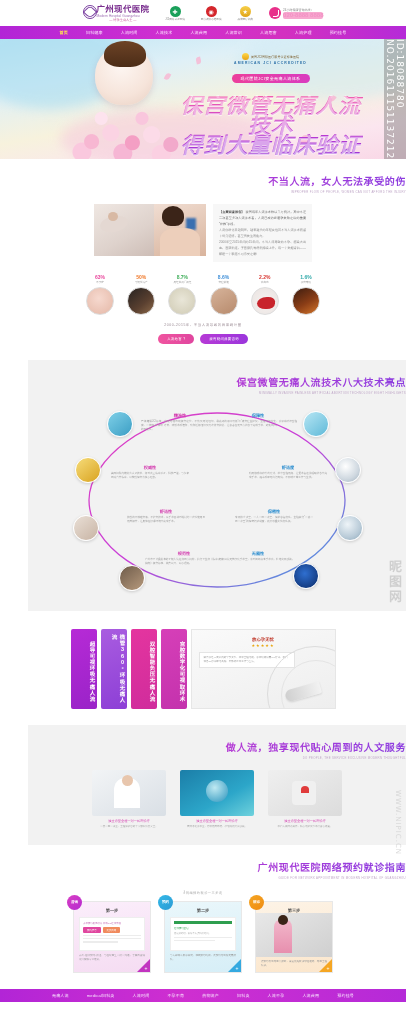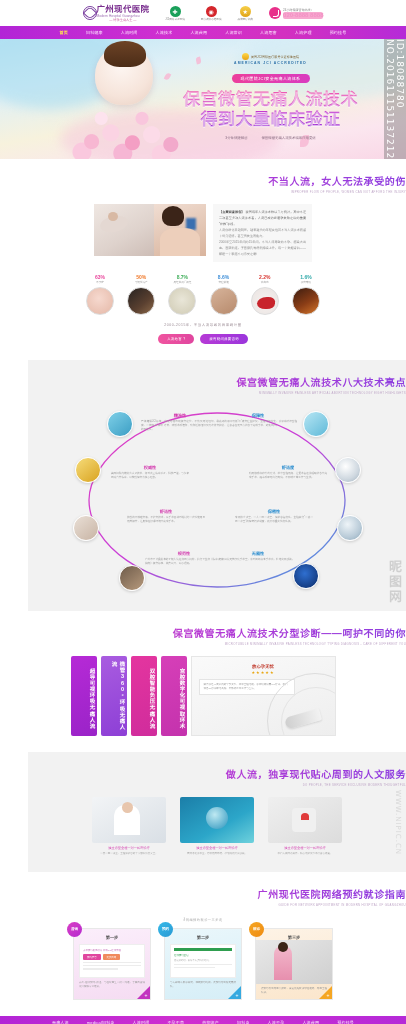--- a/index.html
+++ b/index.html
@@ -14,21 +14,21 @@
     -webkit-font-smoothing:antialiased;
   }
   .page { width:406px; position:relative; }
 
   
   .topbar {
     height:26px; background:#fff;
     display:flex; align-items:center; justify-content:center; gap:16px;
     padding:0 6px;
   }
-  .logo-wrap { display:flex; align-items:center; gap:0; }
+  .logo-wrap { display:flex; align-items:flex-start; gap:0; }
   .logo-mark {
     width:14px; height:14px; border-radius:50%;
     border:1.2px solid #7a3fa0;
     display:flex; align-items:center; justify-content:center;
     position:relative; flex:0 0 auto;
   }
   .logo-mark:before {
     content:""; position:absolute; width:8px; height:8px;
     border:1.1px solid #7a3fa0; border-radius:50% 0 50% 0;
     transform:rotate(45deg);
@@ -115,25 +115,26 @@
   .banner-copy { position:absolute; left:178px; top:14px; width:185px; text-align:center; }
   .jci-line { display:flex; align-items:center; justify-content:center; gap:2px; }
   .jci-dot { width:7px;height:7px;border-radius:50%;background:linear-gradient(#ffd84d,#e8a211); flex:0 0 auto;}
   .jci-cn { font-size:3px; color:#7c5d2a; line-height:4px; letter-spacing:.1px;}
   .jci-en { font-size:3.4px; color:#2a6fa8; letter-spacing:1.1px; line-height:5px; margin-top:1px; font-weight:bold;}
   .pink-pill {
     display:inline-block; margin-top:3px; background:linear-gradient(90deg,#ec3f9b,#d93cc0);
     color:#fff; font-size:4px; padding:1.5px 9px; border-radius:7px; letter-spacing:.4px;
   }
   .big-title {
-    margin-top:6px; font-size:17px; font-weight:bold; line-height:20px;
+    margin-top:12px; font-size:22px; font-weight:bold; line-height:20px;
     letter-spacing:.5px;
     background:linear-gradient(180deg,#f15fb0 0%,#c23bd0 55%,#9a36d8 100%);
     -webkit-background-clip:text; background-clip:text; color:transparent;
     text-shadow:0 1px 0 rgba(255,255,255,.55);
+    font-style:italic;
   }
   .big-title .ln2 { display:block; }
   .sub-feats { margin-top:5px; display:flex; justify-content:center; gap:14px; }
   .sub-feats span { font-size:3.4px; color:#8a6d82; }
 
   .watermark-strip {
     position:absolute; right:0; top:0; width:22px; height:160px;
     background:rgba(120,120,120,.45); color:#fff;
     writing-mode:vertical-rl; font-size:9px; letter-spacing:1px;
     display:flex; align-items:center; justify-content:center;
@@ -544,24 +545,20 @@
         <div class="f-txt">广州市卫计委批准的正规人流定点医疗机构，执行卫生部《临床诊疗指南》操作标准，收费公开、公示透明。</div>
       </div>
       <div class="feat blue" style="left:152px;top:146px">
         <div class="f-ttl">无菌性</div>
         <div class="f-txt">万级层流无菌净化手术室，达到百级标准手术台，杜绝交叉感染。</div>
       </div>
     </div>
   </div>
 
   <div class="section sec-white">
-    <div class="sec-head">
-      <div class="sec-title">保宫微管无痛人流技术分型诊断——呵护不同的你</div>
-      <div class="sec-sub">MICROTUBULE MINIMALLY INVASIVE PAINLESS TECHNOLOGY TYPING DIAGNOSIS - CARE OF DIFFERENT YOU</div>
-    </div>
 
     <div class="types">
       <div class="type-card t1">超导可视环吸无痛人流</div>
       <div class="type-card t2">微管360°环吸无痛人流</div>
       <div class="type-card t3">双腔智能负压无痛人流</div>
       <div class="type-card t4">宫腔数字化可视取环术</div>
 
       <div class="type-panel">
         <div class="panel-arc"></div>
         <div class="panel-arc2"></div>

